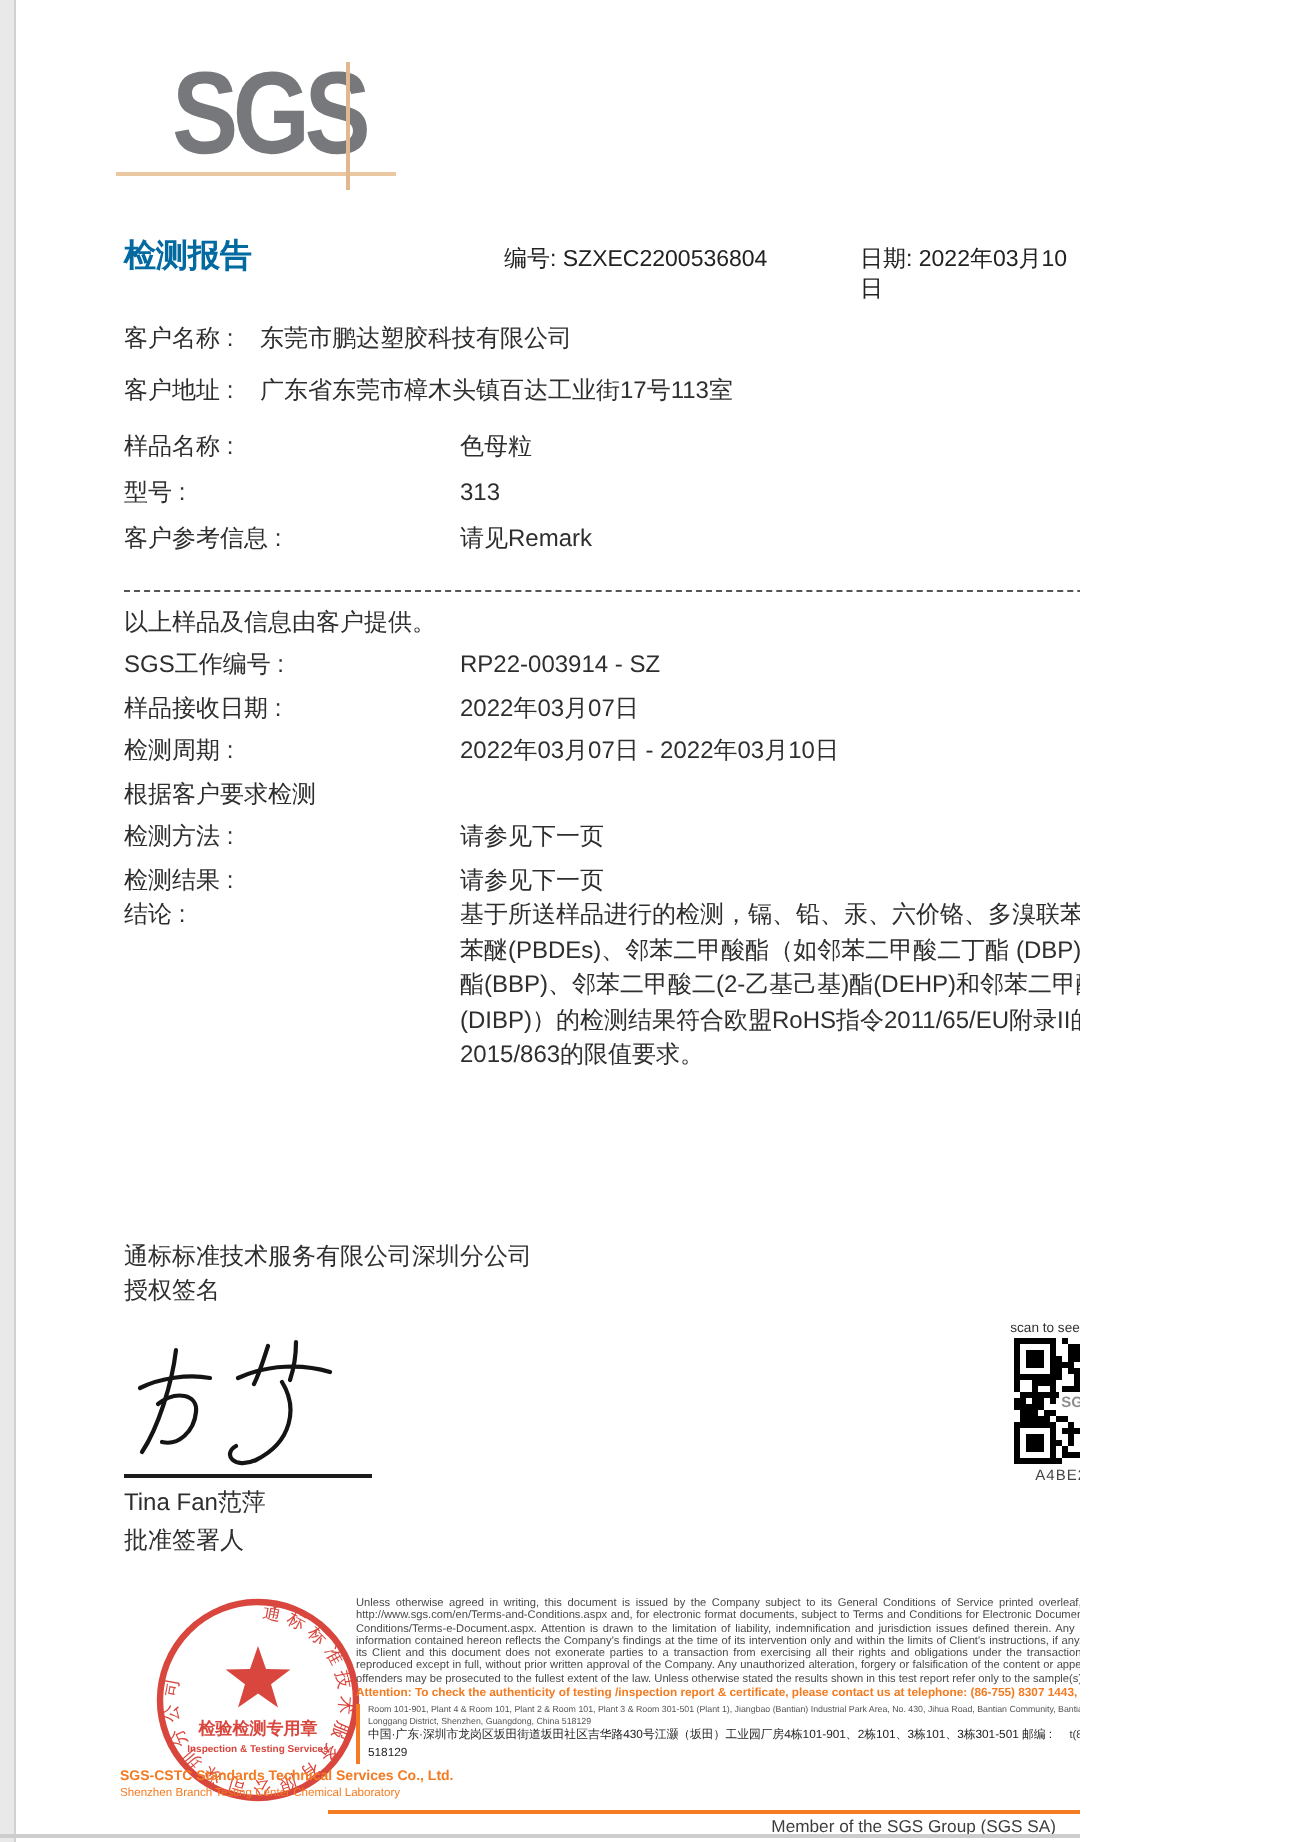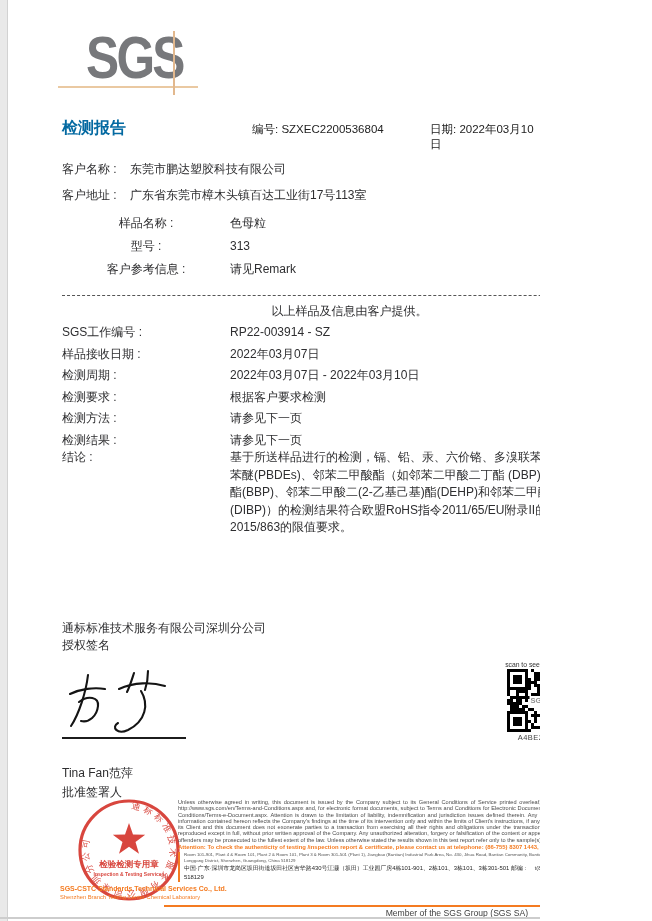--- a/index.html
+++ b/index.html
@@ -16,31 +16,31 @@
   
   .title{position:absolute;left:62px;top:118px;font-size:16px;font-weight:bold;color:#0369a1;}
   .meta{position:absolute;top:122px;font-size:11.5px;color:#222;margin-left:20px;}
   .m-no{left:232px;} .m-date{left:410px;} .m-page{left:563px;}
 
   .fieldblock{position:absolute;left:62px;width:575px;}
   .frow{display:flex;font-size:12px;}
   .lab-s{flex:0 0 68px;}
   .lab-l{flex:0 0 168px;}
   .b-client{top:156px;} .b-client .frow{line-height:26px;}
-  .b-sample{top:212px;text-align:center;} .b-sample .frow{line-height:23px;}
+  .b-sample{top:212px;} .b-sample .frow{line-height:23px;}
   .note{font-size:12px;line-height:20px;margin-top:20px;}
   .dashline{position:absolute;left:62px;top:295px;width:580px;border-top:1.5px dashed #555;}
   .b-work{top:322px;} .b-work .frow{line-height:21.5px;}
   .b-concl{top:449px;display:flex;font-size:12px;}
   .b-concl .txt{flex:1;line-height:17.6px;}
 
   .b-sign{top:620px;font-size:12px;line-height:17px;}
   .sig-svg{position:absolute;left:64px;top:666px;}
   .sig-line{position:absolute;left:62px;top:737px;width:124px;height:2px;background:#1c1c1c;}
-  .signer{position:absolute;left:62px;top:742px;font-size:12px;line-height:19px;margin-top:22px;}
+  .signer{position:absolute;left:62px;top:742px;font-size:12px;line-height:19px;}
 
   .qr-wrap{position:absolute;left:492px;top:661px;width:92px;text-align:center;}
   .qr-cap{font-size:6.8px;color:#333;margin-bottom:1px;}
   .qr-code-text{font-size:7.5px;color:#444;margin-top:1px;letter-spacing:.5px;}
 
   
   .stamp{position:absolute;left:76px;top:797px;opacity:.92;}
   .co-orange{position:absolute;left:60px;top:884px;width:185px;color:#f47b21;z-index:3;}
   .co-orange .l1{font-size:7px;font-weight:bold;line-height:9px;}
   .co-orange .l2{font-size:5.8px;line-height:8px;}
@@ -109,21 +109,20 @@
     </div>
     <div class="frow">
       <span class="lab-l">样品接收日期 :</span>
       <span>2022年03月07日</span>
     </div>
     <div class="frow">
       <span class="lab-l">检测周期 :</span>
       <span>2022年03月07日 - 2022年03月10日</span>
     </div>
     <div class="frow">
-      <span class="lab-l">检测要求 :</span>
       <span>根据客户要求检测</span>
     </div>
     <div class="frow">
       <span class="lab-l">检测方法 :</span>
       <span>请参见下一页</span>
     </div>
     <div class="frow">
       <span class="lab-l">检测结果 :</span>
       <span>请参见下一页</span>
     </div>

